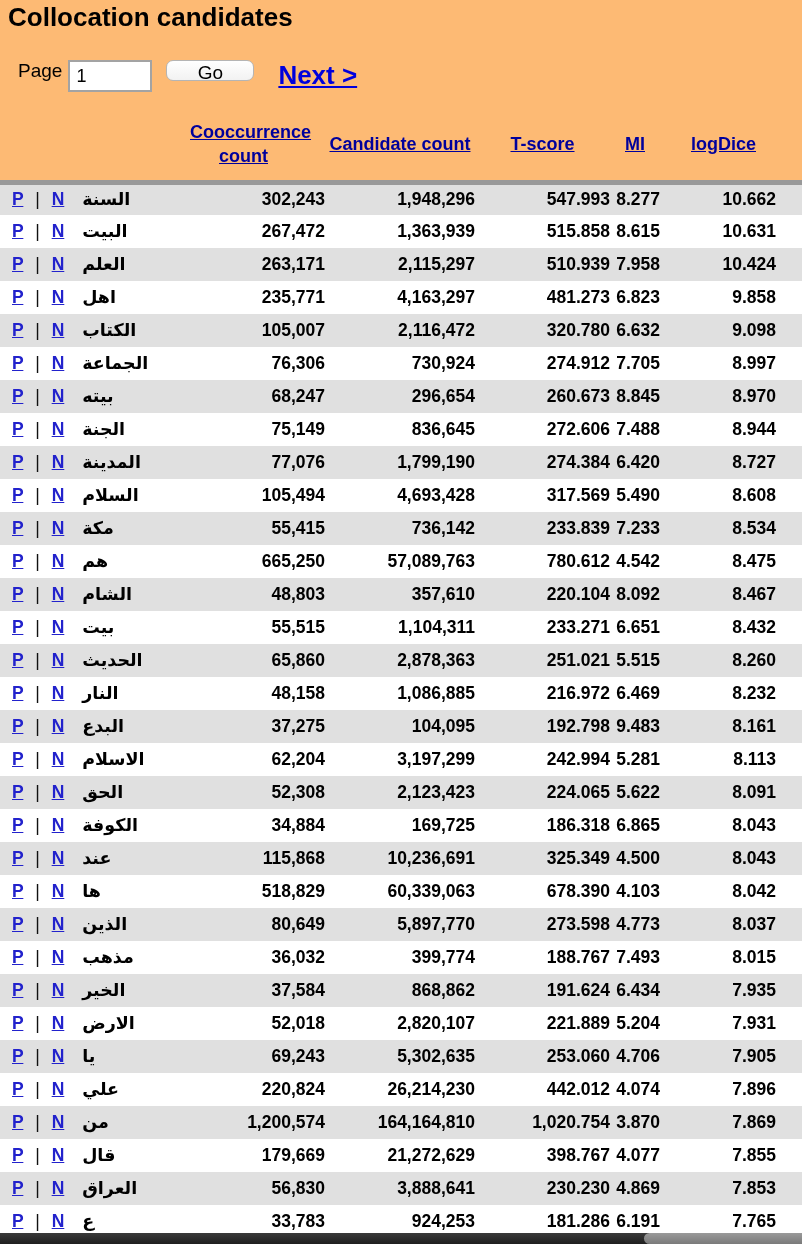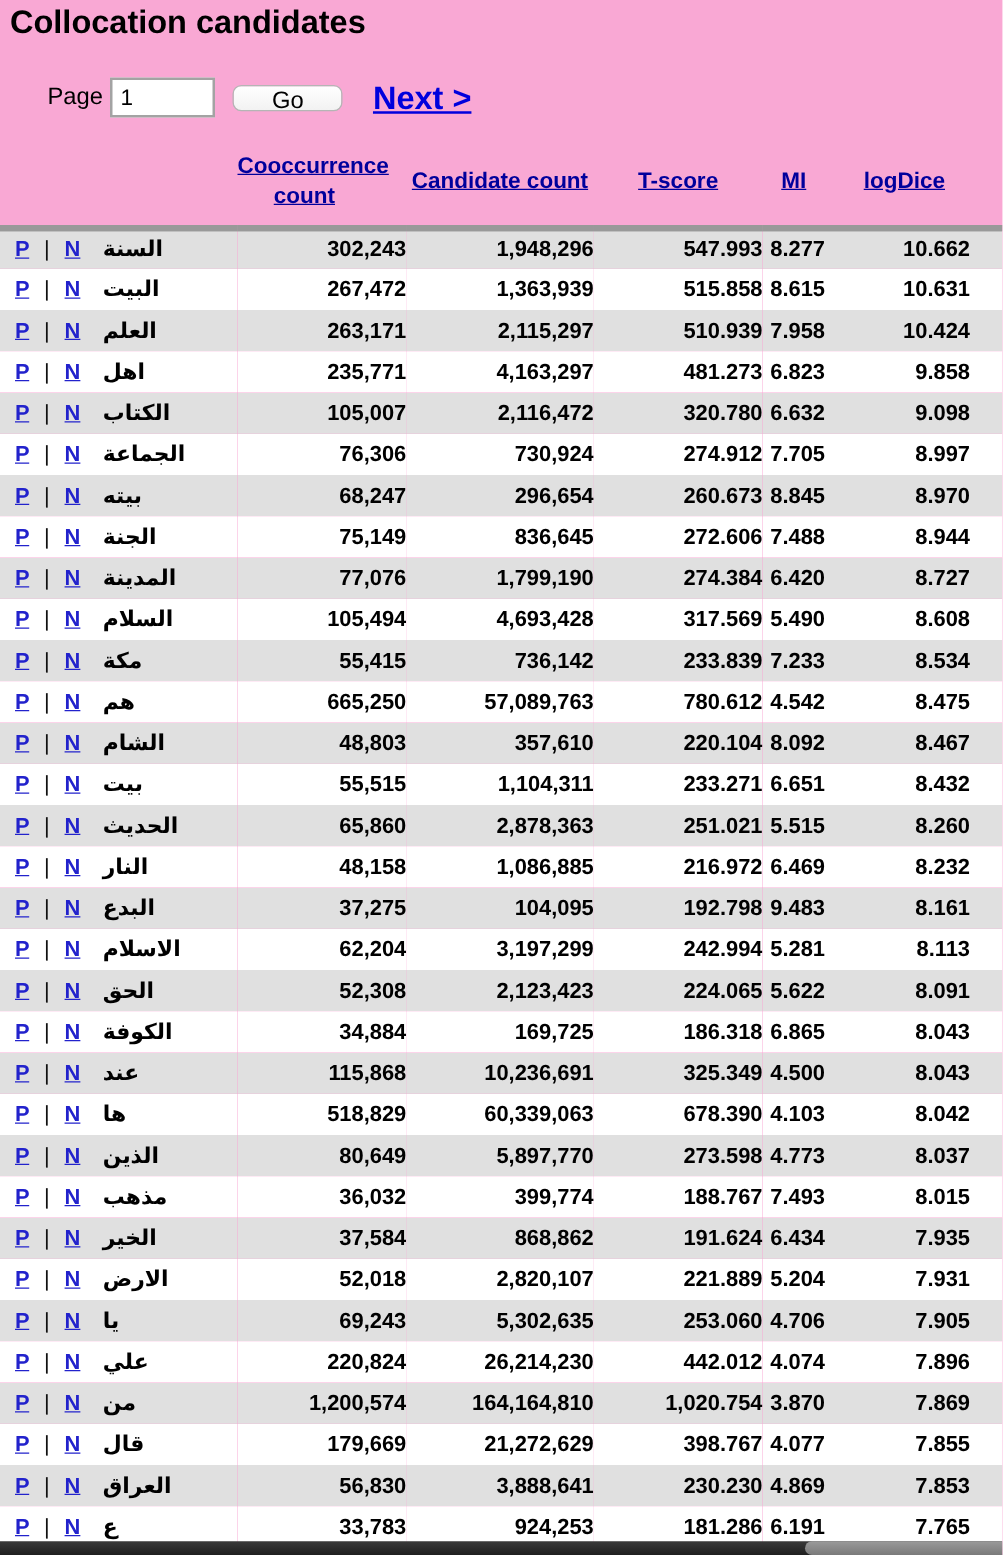--- a/index.html
+++ b/index.html
@@ -2,39 +2,37 @@
 <html><head>
 <meta charset="utf-8">
 <style>
   * { box-sizing: border-box; }
   html,body { margin:0; padding:0; background:#fff; }
   .page {
     position: relative;
     width: 802px;
     height: 1244px;
     overflow: hidden;
-    background: #f9a8d4;
+    background: #fdba74;
     font-family: "Liberation Sans", "DejaVu Sans", sans-serif;
     color: #000;
   }
   h1.title {
     margin: 0;
     padding: 2px 0 0 8px;
     font-size: 26px;
     font-weight: 700;
     letter-spacing: 0px;
   }
   .controls {
     position: absolute;
     top: 60px;
     left: 18px;
     height: 36px;
     display: flex;
-    align-items: center;
-    margin-left: 20px;
   }
   .page-label {
     font-size: 19px;
     font-weight: 400;
     margin-right: 6px;
   }
   .page-input {
     width: 84px;
     height: 32px;
     border: 2px solid #a3a3a3;

